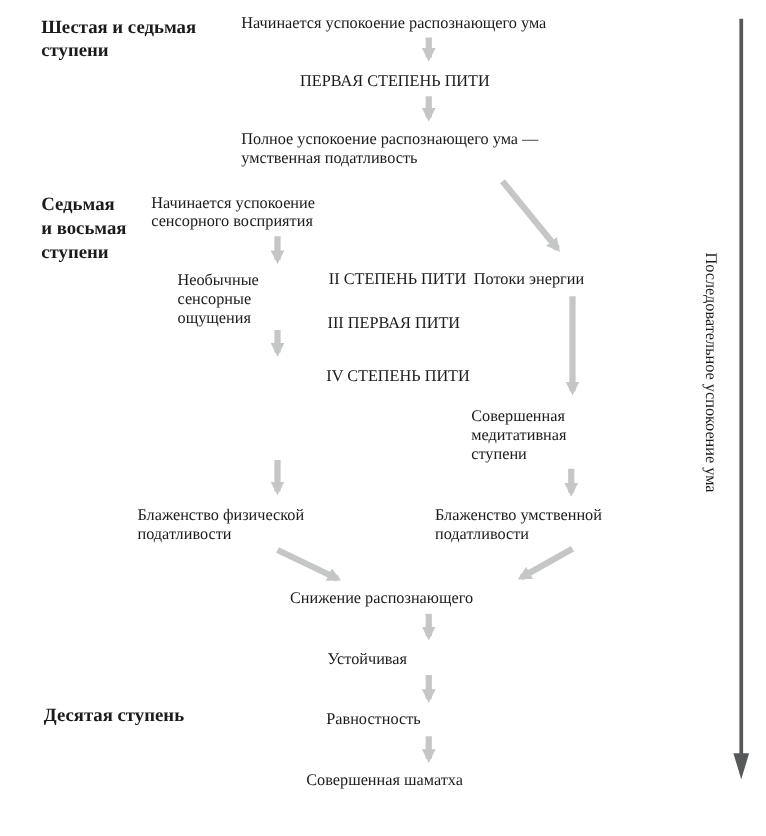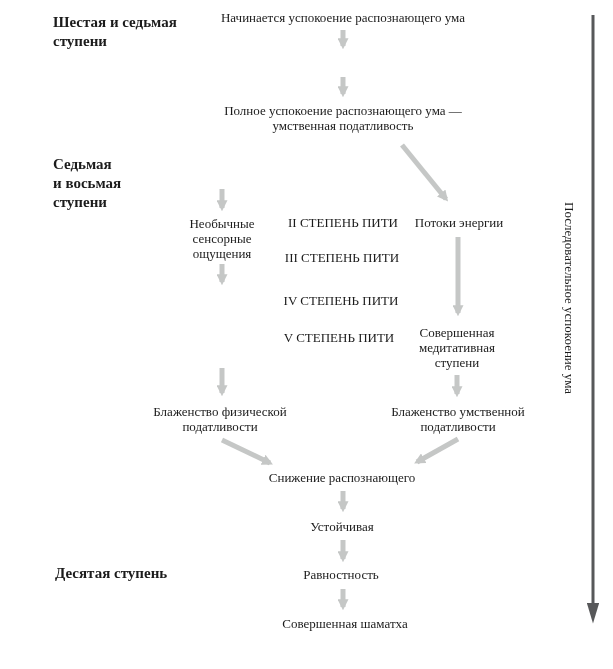--- a/index.html
+++ b/index.html
@@ -18,26 +18,26 @@
     overflow:hidden;
   }
   .arrows{position:absolute;left:0;top:0;width:613px;height:669px;}
   .arrows line{stroke:var(--arrow-light);stroke-width:5;}
   .arrows line.dark{stroke:var(--arrow-dark);stroke-width:3;}
   .mL{fill:var(--arrow-light);}
   .mD{fill:var(--arrow-dark);}
   .node{
     position:absolute;
     font-size:13px;line-height:15px;
-    text-align:center;white-space:pre;
+    white-space:pre;
   }
   .stage{
     position:absolute;
     font-size:15px;line-height:19px;font-weight:bold;
-    text-align:left;white-space:pre;margin-left:20px;
+    text-align:left;white-space:pre;
   }
   .vlabel{
     position:absolute;
     left:561px;top:202px;height:226px;
     writing-mode:vertical-rl;
     font-size:13px;line-height:16px;
     white-space:pre;
   }
 </style>
 </head>
@@ -71,30 +71,32 @@
   </svg>
 
   <div class="stage" style="left:33px;top:13px">Шестая и седьмая
 ступени</div>
   <div class="stage" style="left:33px;top:155px">Седьмая
 и восьмая
 ступени</div>
   <div class="stage" style="left:35px;top:564px">Десятая ступень</div>
 
   <div class="node" style="left:193px;top:10px;width:300px">Начинается успокоение распознающего ума</div>
+  <div class="node" style="left:240px;top:57px;width:200px">ПЕРВАЯ СТЕПЕНЬ ПИТИ</div>
   <div class="node" style="left:193px;top:103px;width:300px">Полное успокоение распознающего ума —
 умственная податливость</div>
+  <div class="node" style="left:121px;top:154px;width:200px">Начинается успокоение
+сенсорного восприятия</div>
   <div class="node" style="left:142px;top:216px;width:160px">Необычные
 сенсорные
 ощущения</div>
   <div class="node" style="left:263px;top:215px;width:160px">II СТЕПЕНЬ ПИТИ</div>
-  <div class="node" style="left:262px;top:250px;width:160px">III СТЕПЕНЬ ПИТИ</div>
+  <div class="node" style="left:262px;top:250px;width:160px">III ПЕРВАЯ ПИТИ</div>
   <div class="node" style="left:379px;top:215px;width:160px">Потоки энергии</div>
   <div class="node" style="left:261px;top:293px;width:160px">IV СТЕПЕНЬ ПИТИ</div>
-  <div class="node" style="left:259px;top:330px;width:160px">V СТЕПЕНЬ ПИТИ</div>
   <div class="node" style="left:377px;top:325px;width:160px">Совершенная
 медитативная
 ступени</div>
   <div class="node" style="left:110px;top:404px;width:220px">Блаженство физической
 податливости</div>
   <div class="node" style="left:348px;top:404px;width:220px">Блаженство умственной
 податливости</div>
   <div class="node" style="left:232px;top:470px;width:220px">Снижение распознающего</div>
   <div class="node" style="left:262px;top:519px;width:160px">Устойчивая</div>
   <div class="node" style="left:261px;top:567px;width:160px">Равностность</div>

